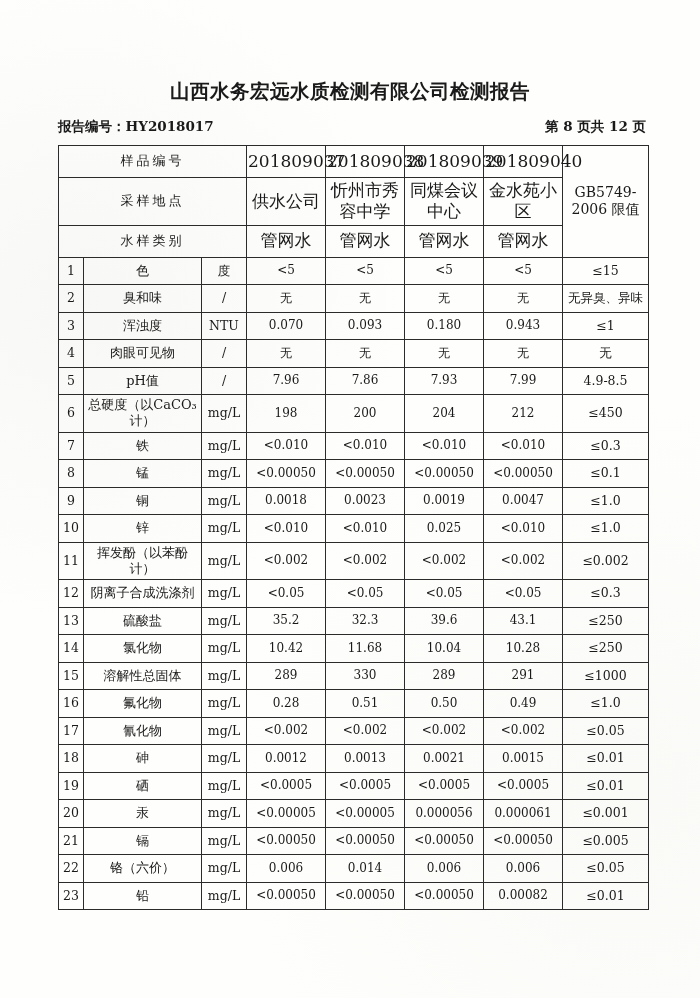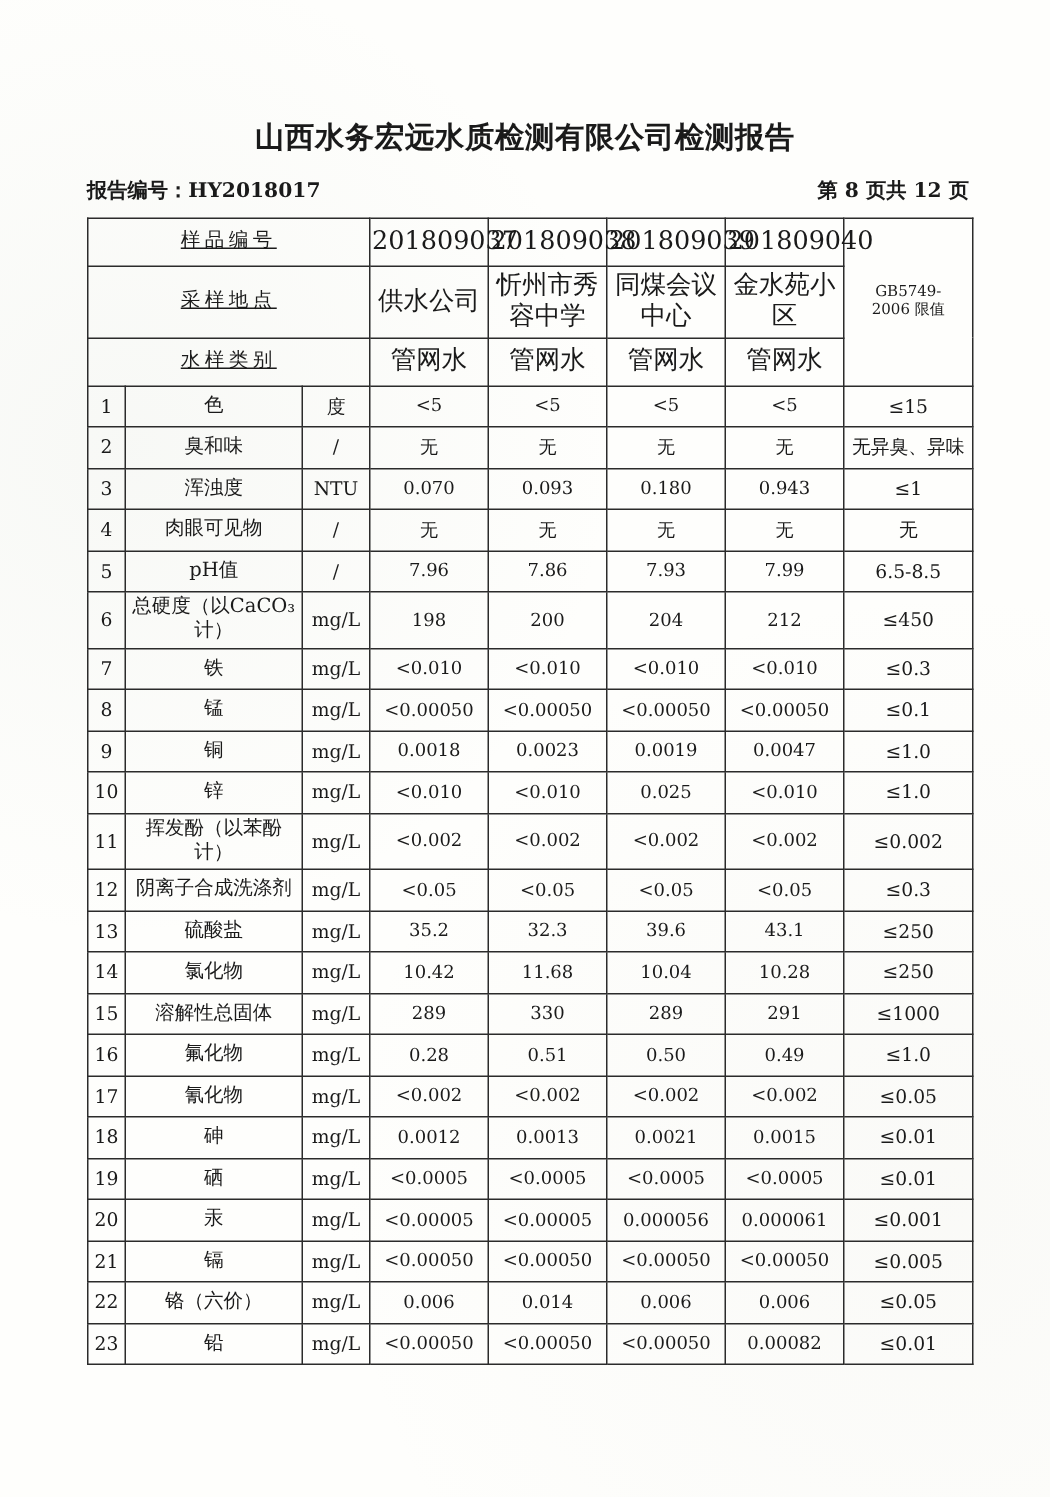--- a/index.html
+++ b/index.html
@@ -69,27 +69,26 @@
   
   col.c-idx { width: 25px; }
   col.c-item { width: 118px; }
   col.c-unit { width: 45px; }
   col.c-s { width: 79px; }
   col.c-limit { width: 86px; }
 
   .hdr-label {
     font-size: 13px;
     letter-spacing: 3px;
-    text-decoration: underline;
   }
   .hdr-sample {
     font-size: 17px;
   }
   .limit-cell {
-    font-size: 10px;
+    font-size: 14px;
     line-height: 1.7;
   }
   .item-cell {
     text-align: left;
     padding-left: 12px;
     font-size: 13px;
   }
   .row-h {
     height: 27.5px;
   }
@@ -183,21 +182,21 @@
           <td class="nowrap">无</td>
         </tr>
         <tr class="row-h">
           <td>5</td>
           <td class="item-cell">pH值</td>
           <td>/</td>
           <td class="small-val nowrap">7.96</td>
           <td class="small-val nowrap">7.86</td>
           <td class="small-val nowrap">7.93</td>
           <td class="small-val nowrap">7.99</td>
-          <td class="nowrap">6.5-8.5</td>
+          <td class="nowrap">4.9-8.5</td>
         </tr>
         <tr class="row-h">
           <td>6</td>
           <td class="item-cell">总硬度（以CaCO₃计）</td>
           <td>mg/L</td>
           <td class="small-val nowrap">198</td>
           <td class="small-val nowrap">200</td>
           <td class="small-val nowrap">204</td>
           <td class="small-val nowrap">212</td>
           <td class="nowrap">≤450</td>

